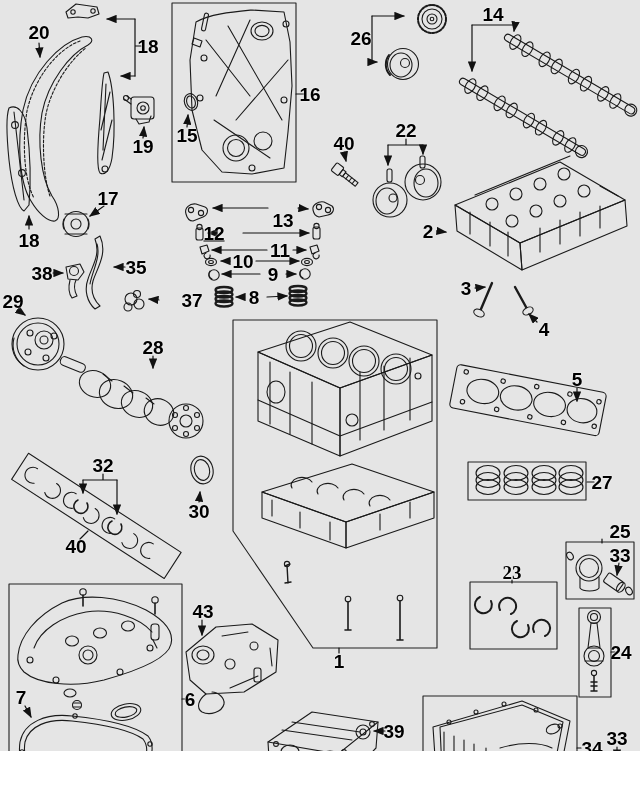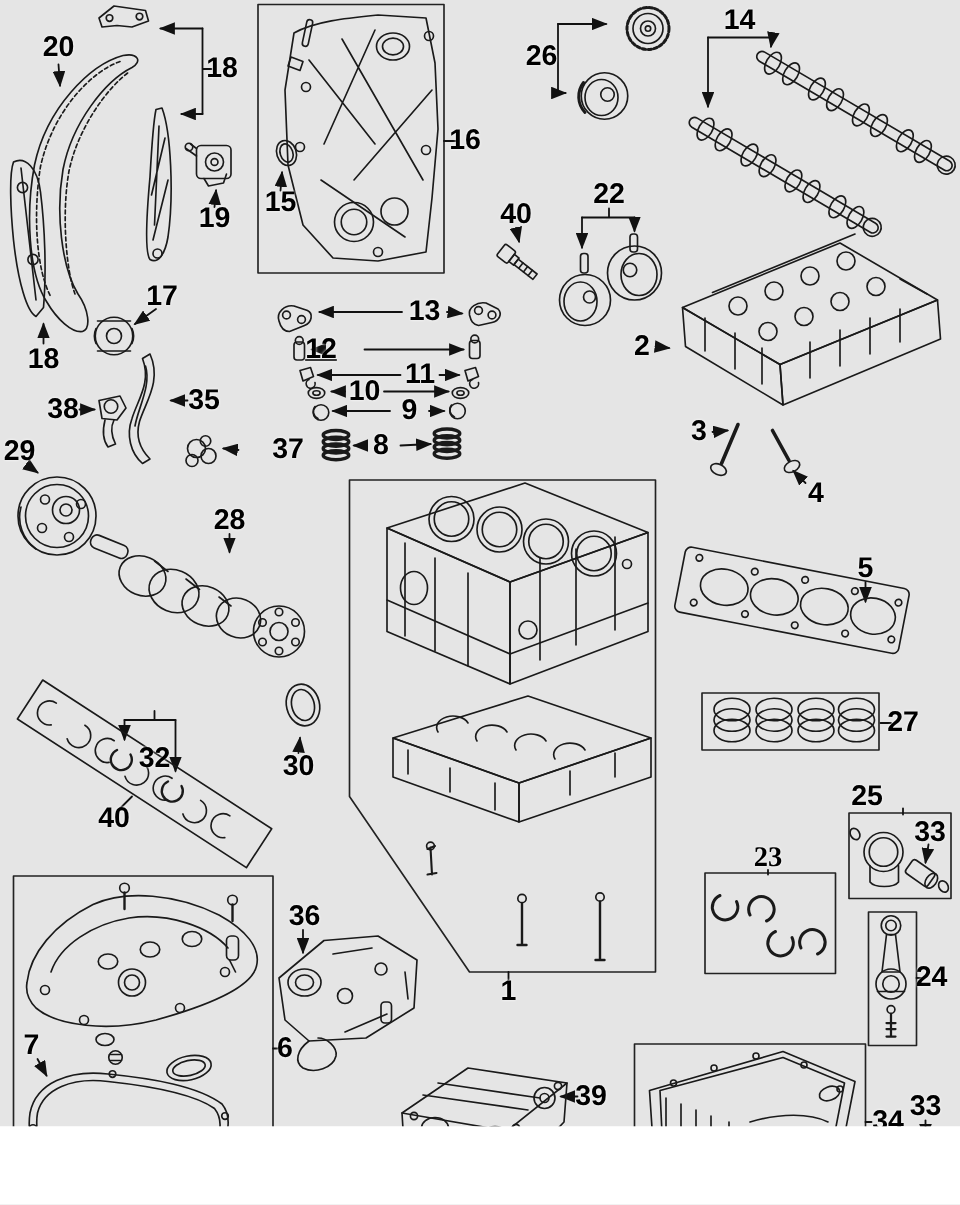--- a/index.html
+++ b/index.html
@@ -552,38 +552,38 @@
       <div class="callout" style="left: 344px; top: 143px; color: rgb(0, 0, 0);">40</div>
       <div class="callout" style="left: 406px; top: 130px; color: rgb(0, 0, 0);">22</div>
       <div class="callout" style="left: 428px; top: 231px; color: rgb(0, 0, 0);">2</div>
       <div class="callout" style="left: 466px; top: 288px; color: rgb(0, 0, 0);">3</div>
       <div class="callout" style="left: 544px; top: 329px; color: rgb(0, 0, 0);">4</div>
       <div class="callout" style="left: 108px; top: 198px; color: rgb(0, 0, 0);">17</div>
       <div class="callout" style="left: 29px; top: 240px; color: rgb(0, 0, 0);">18</div>
       <div class="callout" style="left: 42px; top: 273px; color: rgb(0, 0, 0);">38</div>
       <div class="callout" style="left: 136px; top: 267px; color: rgb(0, 0, 0);">35</div>
       <div class="callout" style="left: 170px; top: 300px; color: rgb(0, 0, 0); margin-left: 22px;">37</div>
-      <div class="callout" style="left: 283px; top: 208px; color: rgb(0, 0, 0);">13</div>
+      <div class="callout" style="left: 283px; top: 220px; color: rgb(0, 0, 0);">13</div>
       <div class="callout" style="left: 214px; top: 233px; color: rgb(0, 0, 0); text-decoration: underline;">12</div>
       <div class="callout" style="left: 280px; top: 250px; color: rgb(0, 0, 0);">11</div>
       <div class="callout" style="left: 243px; top: 261px; color: rgb(0, 0, 0);">10</div>
       <div class="callout" style="left: 273px; top: 274px; color: rgb(0, 0, 0);">9</div>
       <div class="callout" style="left: 254px; top: 297px; color: rgb(0, 0, 0);">8</div>
       <div class="callout" style="left: 13px; top: 301px; color: rgb(0, 0, 0);">29</div>
       <div class="callout" style="left: 153px; top: 347px; color: rgb(0, 0, 0);">28</div>
-      <div class="callout" style="left: 103px; top: 465px; color: rgb(0, 0, 0); margin-top: 41px;">32</div>
+      <div class="callout" style="left: 103px; top: 465px; color: rgb(0, 0, 0);">32</div>
       <div class="callout" style="left: 76px; top: 546px; color: rgb(0, 0, 0);">40</div>
       <div class="callout" style="left: 199px; top: 511px; color: rgb(0, 0, 0);">30</div>
       <div class="callout" style="left: 577px; top: 379px; color: rgb(0, 0, 0);">5</div>
       <div class="callout" style="left: 602px; top: 482px; color: rgb(0, 0, 0);">27</div>
-      <div class="callout" style="left: 578px; top: 531px; color: rgb(0, 0, 0);">25</div>
+      <div class="callout" style="left: 620px; top: 531px; color: rgb(0, 0, 0);">25</div>
       <div class="callout" style="left: 620px; top: 555px; color: rgb(0, 0, 0);">33</div>
       <div class="callout" style="left: 512px; top: 572px; color: rgb(0, 0, 0); font-family: Liberation Serif, serif;">23</div>
       <div class="callout" style="left: 621px; top: 652px; color: rgb(0, 0, 0);">24</div>
-      <div class="callout" style="left: 203px; top: 611px; color: rgb(0, 0, 0);">36</div>
+      <div class="callout" style="left: 203px; top: 611px; color: rgb(0, 0, 0);">43</div>
       <div class="callout" style="left: 190px; top: 699px; color: rgb(0, 0, 0);">6</div>
       <div class="callout" style="left: 21px; top: 697px; color: rgb(0, 0, 0);">7</div>
       <div class="callout" style="left: 339px; top: 661px; color: rgb(0, 0, 0);">1</div>
       <div class="callout" style="left: 394px; top: 731px; color: rgb(0, 0, 0);">39</div>
       <div class="callout" style="left: 592px; top: 748px; color: rgb(0, 0, 0);">34</div>
       <div class="callout" style="left: 617px; top: 738px; color: rgb(0, 0, 0);">33</div>
     </div>
 </div>
 
 </body></html>

